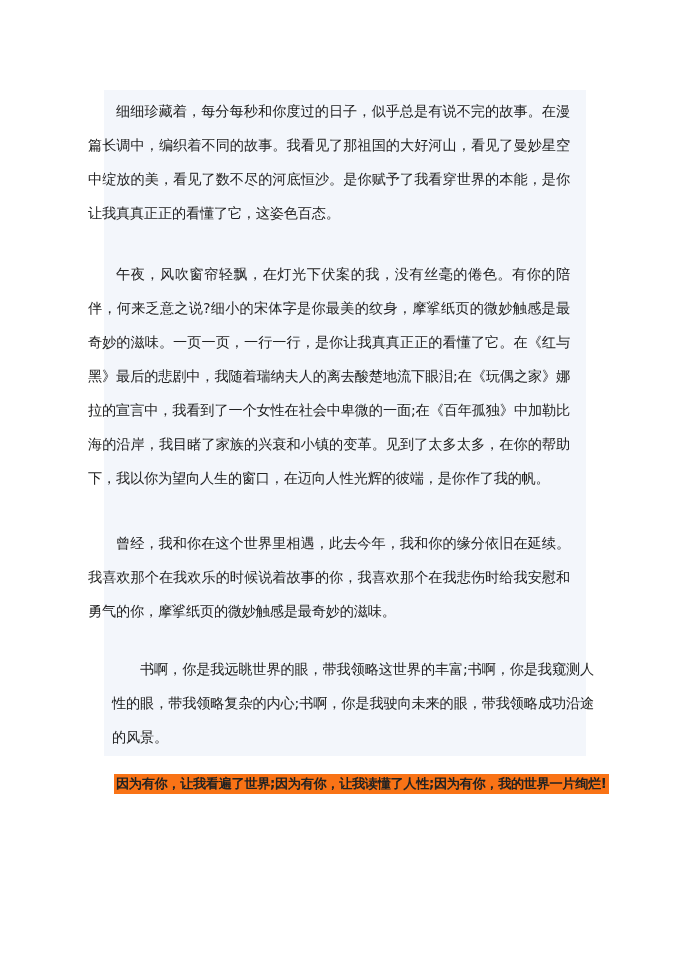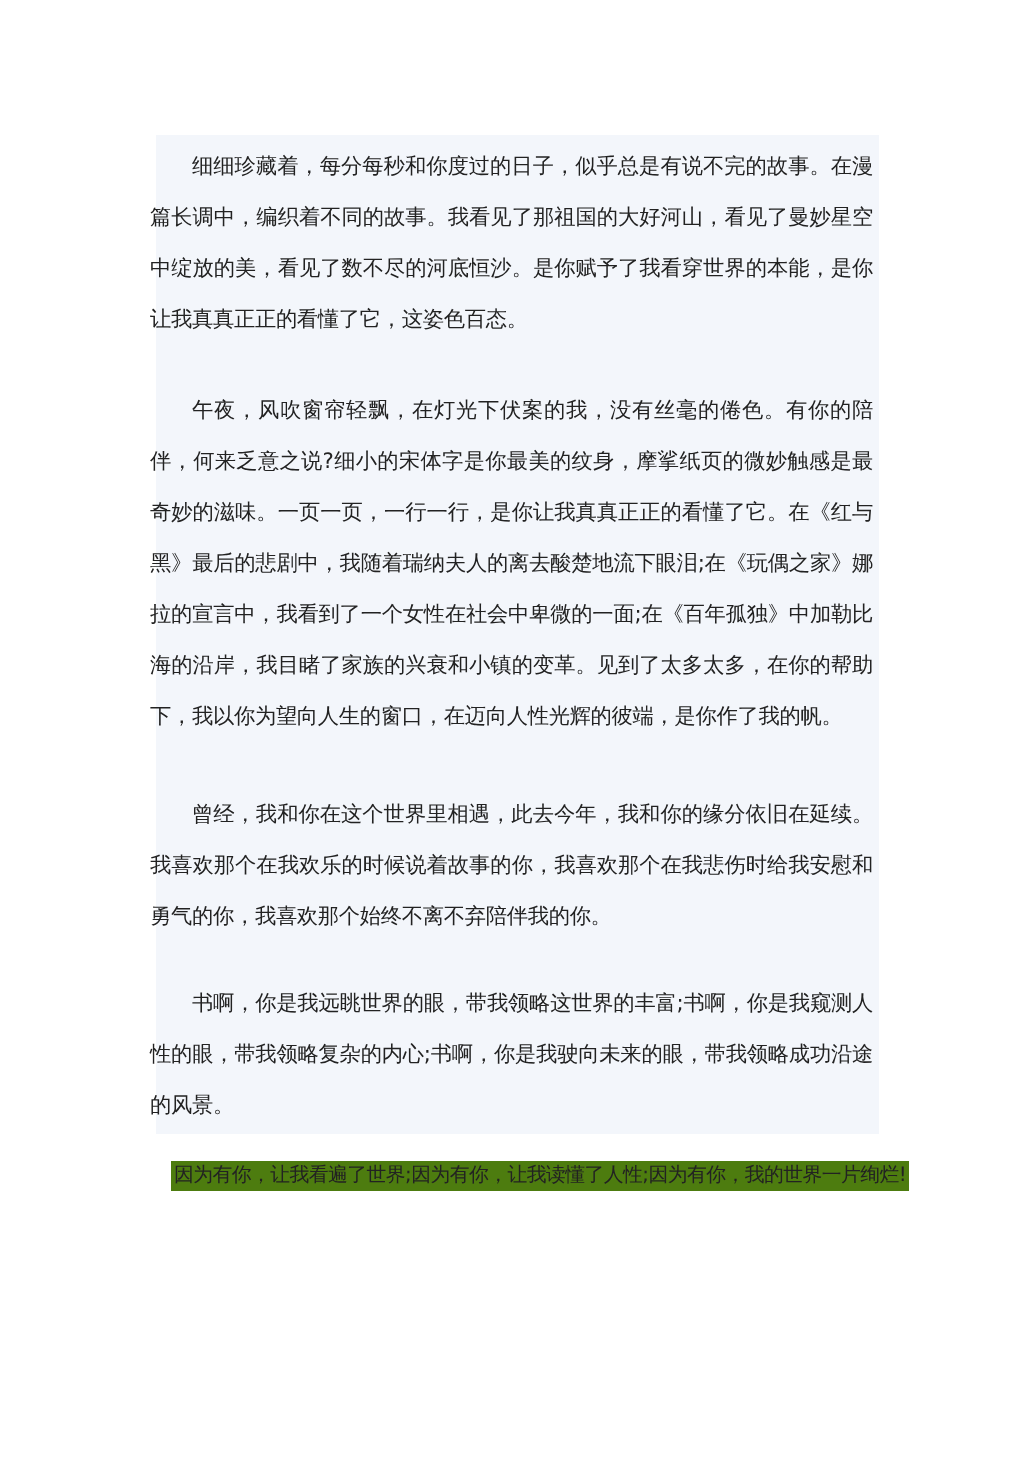--- a/index.html
+++ b/index.html
@@ -7,37 +7,37 @@
       width: 690px; height: 976px; background: #ffffff;
       position: relative; overflow: hidden;
       font-family: "DejaVu Sans", "Liberation Sans", sans-serif;
       color: #222222;
     }
     .shade {
       position: absolute; left: 104px; top: 90px; width: 482px; height: 666px;
       background: #f3f6fb;
     }
     .para {
-      position: absolute; left: 100px; width: 482px;
+      position: absolute; left: 88px; width: 482px;
       font-size: 14.2px; line-height: 34px; letter-spacing: -0.2px;
       text-align: justify; text-indent: 28px; white-space: normal;
     }
     .p1 { top: 94px; }
     .p2 { top: 257px; }
     .p3 { top: 526px; }
-    .p4 { top: 652px; }
+    .p4 { top: 652px; margin-left: 24px; }
     .closing {
       position: absolute; left: 114px; top: 774px;
       font-size: 13.2px; line-height: 20px; letter-spacing: -0.35px;
-      background: #4d7c0f; padding: 0 2px; white-space: nowrap;
+      background: #f97316; padding: 0 2px; white-space: nowrap; font-weight: bold;
     }
   </style>
 </head>
 <body>
 
 <div class="shade"></div>
 
 <div class="para p1">细细珍藏着，每分每秒和你度过的日子，似乎总是有说不完的故事。在漫篇长调中，编织着不同的故事。我看见了那祖国的大好河山，看见了曼妙星空中绽放的美，看见了数不尽的河底恒沙。是你赋予了我看穿世界的本能，是你让我真真正正的看懂了它，这姿色百态。</div>
 <div class="para p2">午夜，风吹窗帘轻飘，在灯光下伏案的我，没有丝毫的倦色。有你的陪伴，何来乏意之说?细小的宋体字是你最美的纹身，摩挲纸页的微妙触感是最奇妙的滋味。一页一页，一行一行，是你让我真真正正的看懂了它。在《红与黑》最后的悲剧中，我随着瑞纳夫人的离去酸楚地流下眼泪;在《玩偶之家》娜拉的宣言中，我看到了一个女性在社会中卑微的一面;在《百年孤独》中加勒比海的沿岸，我目睹了家族的兴衰和小镇的变革。见到了太多太多，在你的帮助下，我以你为望向人生的窗口，在迈向人性光辉的彼端，是你作了我的帆。</div>
-<div class="para p3">曾经，我和你在这个世界里相遇，此去今年，我和你的缘分依旧在延续。我喜欢那个在我欢乐的时候说着故事的你，我喜欢那个在我悲伤时给我安慰和勇气的你，我喜欢那个始终不离不弃陪伴我的你。</div>
+<div class="para p3">曾经，我和你在这个世界里相遇，此去今年，我和你的缘分依旧在延续。我喜欢那个在我欢乐的时候说着故事的你，我喜欢那个在我悲伤时给我安慰和勇气的你，摩挲纸页的微妙触感是最奇妙的滋味。</div>
 <div class="para p4">书啊，你是我远眺世界的眼，带我领略这世界的丰富;书啊，你是我窥测人性的眼，带我领略复杂的内心;书啊，你是我驶向未来的眼，带我领略成功沿途的风景。</div>
 
 <div class="closing">因为有你，让我看遍了世界;因为有你，让我读懂了人性;因为有你，我的世界一片绚烂!</div>
 
 </body></html>

